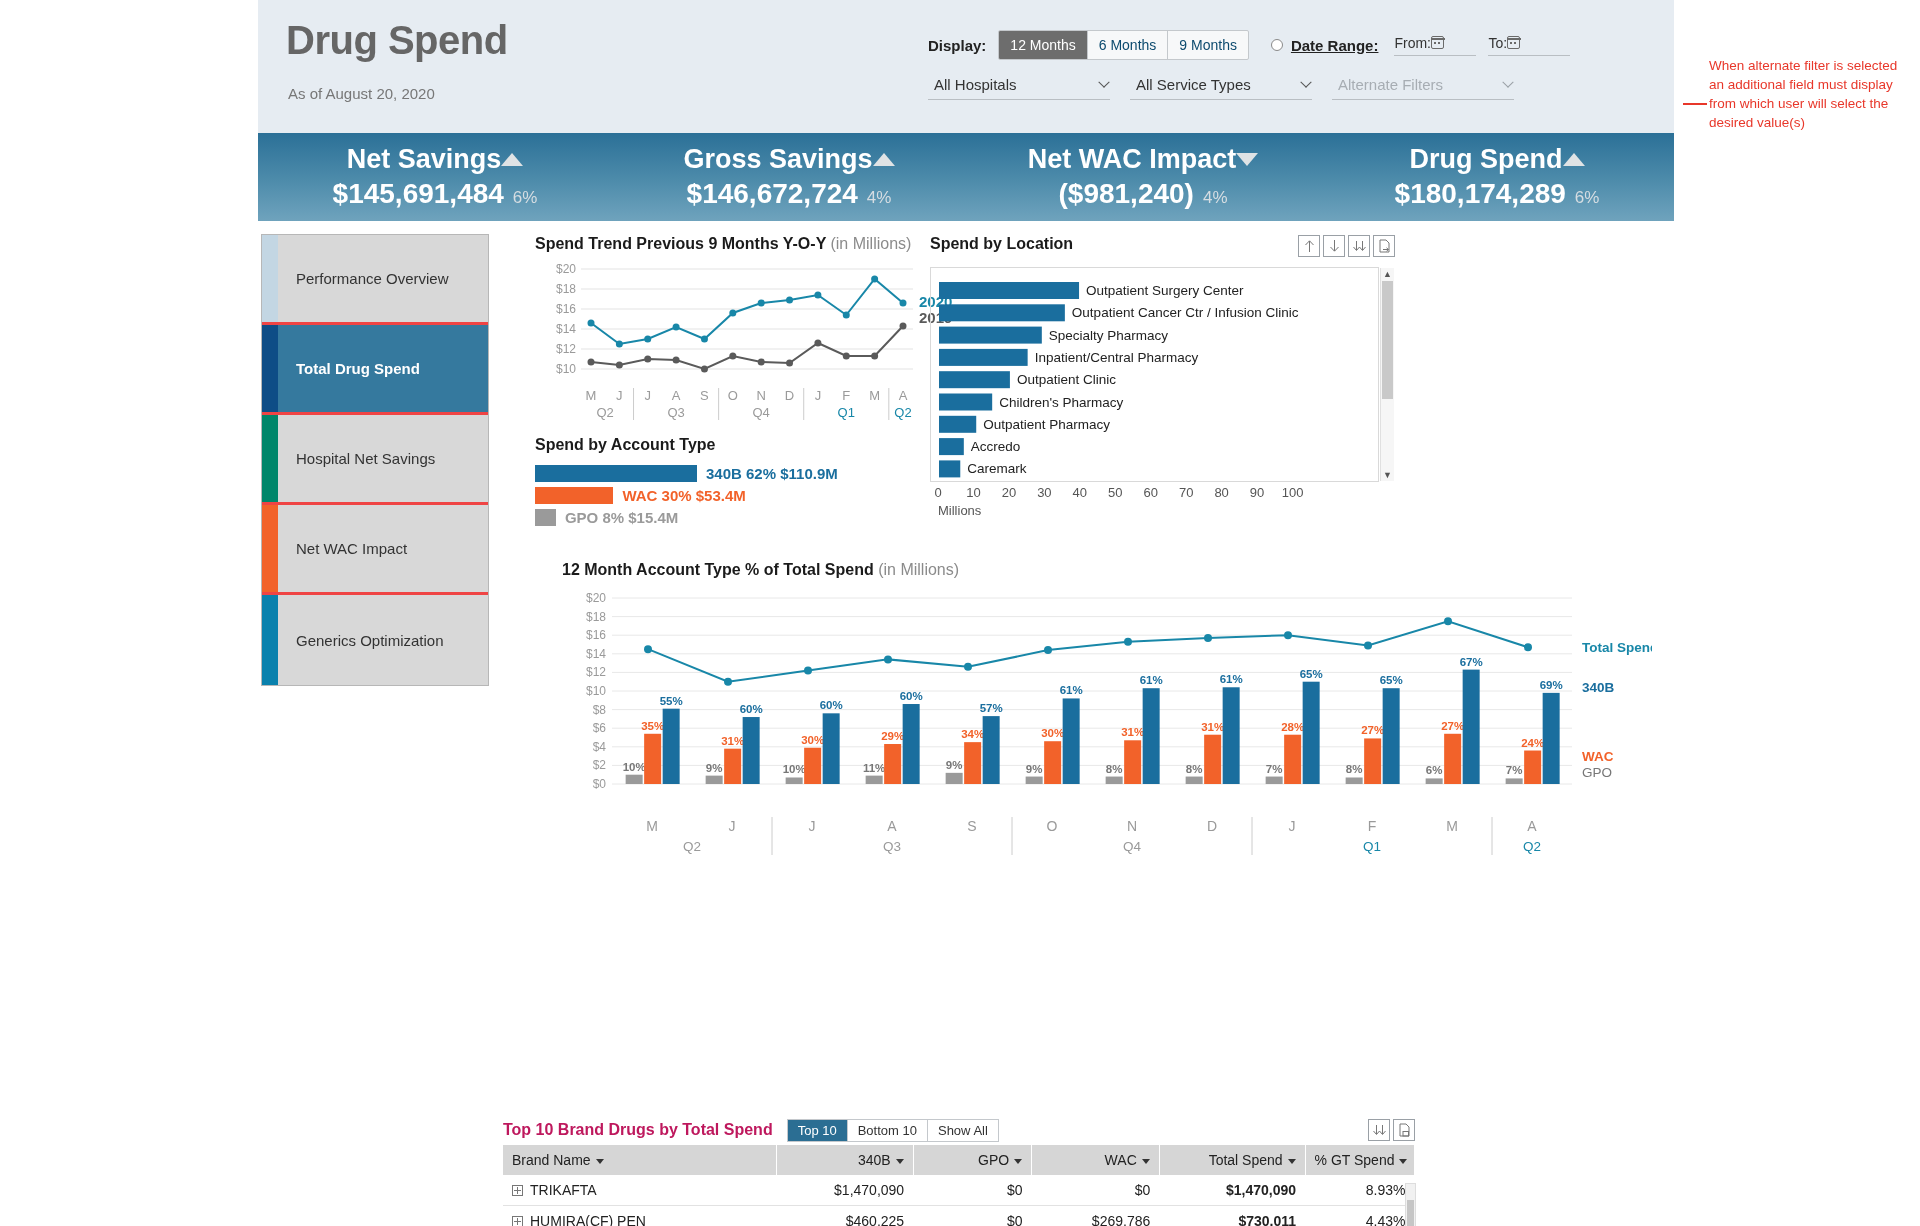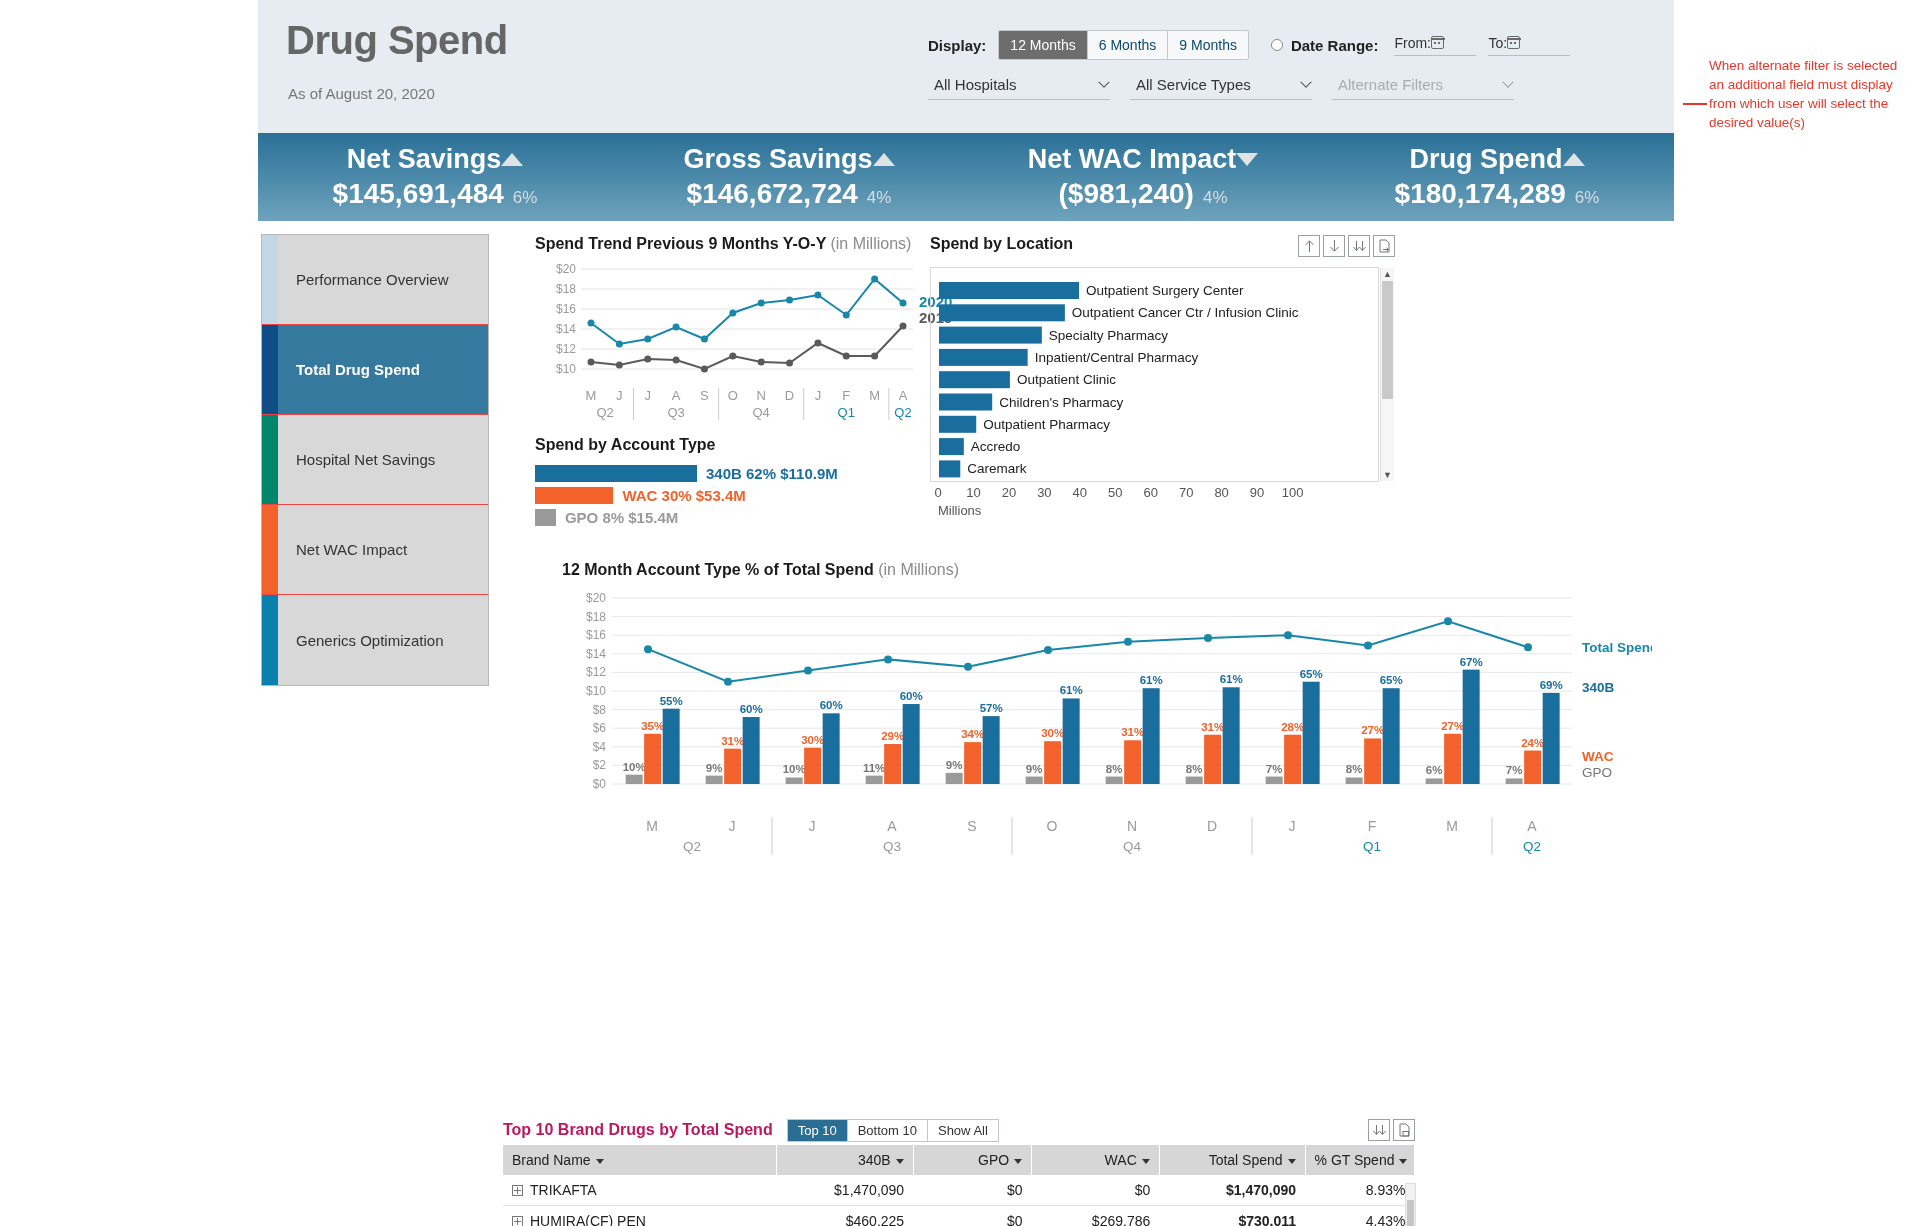--- a/index.html
+++ b/index.html
@@ -20,21 +20,21 @@
 
   .ctl-row1 { position:absolute; left:670px; top:30px; display:flex; align-items:center; }
   .display-label { font-size:15px; font-weight:bold; color:#222; margin-right:12px; }
   .seg { display:flex; border:1px solid #c4c8cc; border-radius:2px; overflow:hidden; background:#f7f8f9; }
   .seg > div { padding:6px 11px; font-size:14px; color:#0c4a6e; border-right:1px solid #c4c8cc; cursor:pointer; }
   .seg > div:last-child { border-right:none; }
   .seg > div.active { background:#6d6d6d; color:#fff; }
 
   .daterange { display:flex; align-items:center; margin-left:22px; }
   .radio { width:12px; height:12px; border:1px solid #8a8a8a; border-radius:50%; background:#fff; margin-right:8px; }
-  .dr-label { font-size:15px; font-weight:bold; color:#222; margin-right:16px; }
+  .dr-label { font-size:15px; font-weight:bold; color:#222; margin-right:16px;text-decoration:underline; }
   .dfield { width:82px; border-bottom:1px solid #b9bec3; display:flex; align-items:center; padding-bottom:4px; margin-right:12px; }
   .dfield span.lbl { font-size:14px; color:#333; }
   .cal { width:13px; height:13px; border:1.5px solid #6a6a6a; border-radius:2px; position:relative; }
   .cal:before { content:""; position:absolute; left:-1.5px; right:-1.5px; top:1px; height:2px; background:#6a6a6a; }
   .cal:after { content:""; position:absolute; left:2px; top:5px; width:2px; height:2px; background:#6a6a6a; box-shadow:4px 0 0 #6a6a6a; }
 
   .ctl-row2 { position:absolute; left:670px; top:72px; display:flex; }
   .sel { width:182px; border-bottom:1px solid #b9bec3; padding:4px 2px 6px 6px; display:flex; justify-content:space-between; align-items:center; margin-right:20px; font-size:15px; color:#333; cursor:pointer; }
   .sel.muted { color:#a7adb3; }
   .chev { width:8px; height:8px; border-right:1.6px solid #555; border-bottom:1.6px solid #555; transform:rotate(45deg) translate(-2px,-2px); }
@@ -50,21 +50,21 @@
   .tri.down { border-top:13px solid #dfe3e5; }
   .kpi-bot { display:flex; align-items:baseline; gap:9px; margin-top:3px; }
   .kpi-val { font-size:28px; font-weight:bold; }
   .kpi-pct { font-size:17px; color:#d6dde2; }
 
   
   .body { position:relative; height:1005px; background:#fff; }
 
   
   .sidebar { position:absolute; left:3px; top:13px; width:228px; border:1px solid #b7b7b7; }
-  .nav { height:90px; background:#d8d8d8; border-bottom:1px solid #ef4444; display:flex; align-items:center; position:relative; cursor:pointer; }
+  .nav { height:90px; background:#d8d8d8; border-bottom:3px solid #ef4444; display:flex; align-items:center; position:relative; cursor:pointer; }
   .nav:last-child { border-bottom:none; }
   .nav .bar { width:16px; align-self:stretch; }
   .nav .txt { font-size:15px; color:#333; margin-left:18px; }
   .nav.sel-item { background:#35799e; }
   .nav.sel-item .txt { color:#fff; font-weight:bold; }
 
   
   .panel { position:absolute; }
   .ptitle { font-size:16px; font-weight:bold; color:#1b1b1b; }
   .ptitle .sub { font-weight:normal; color:#8b8b8b; }

